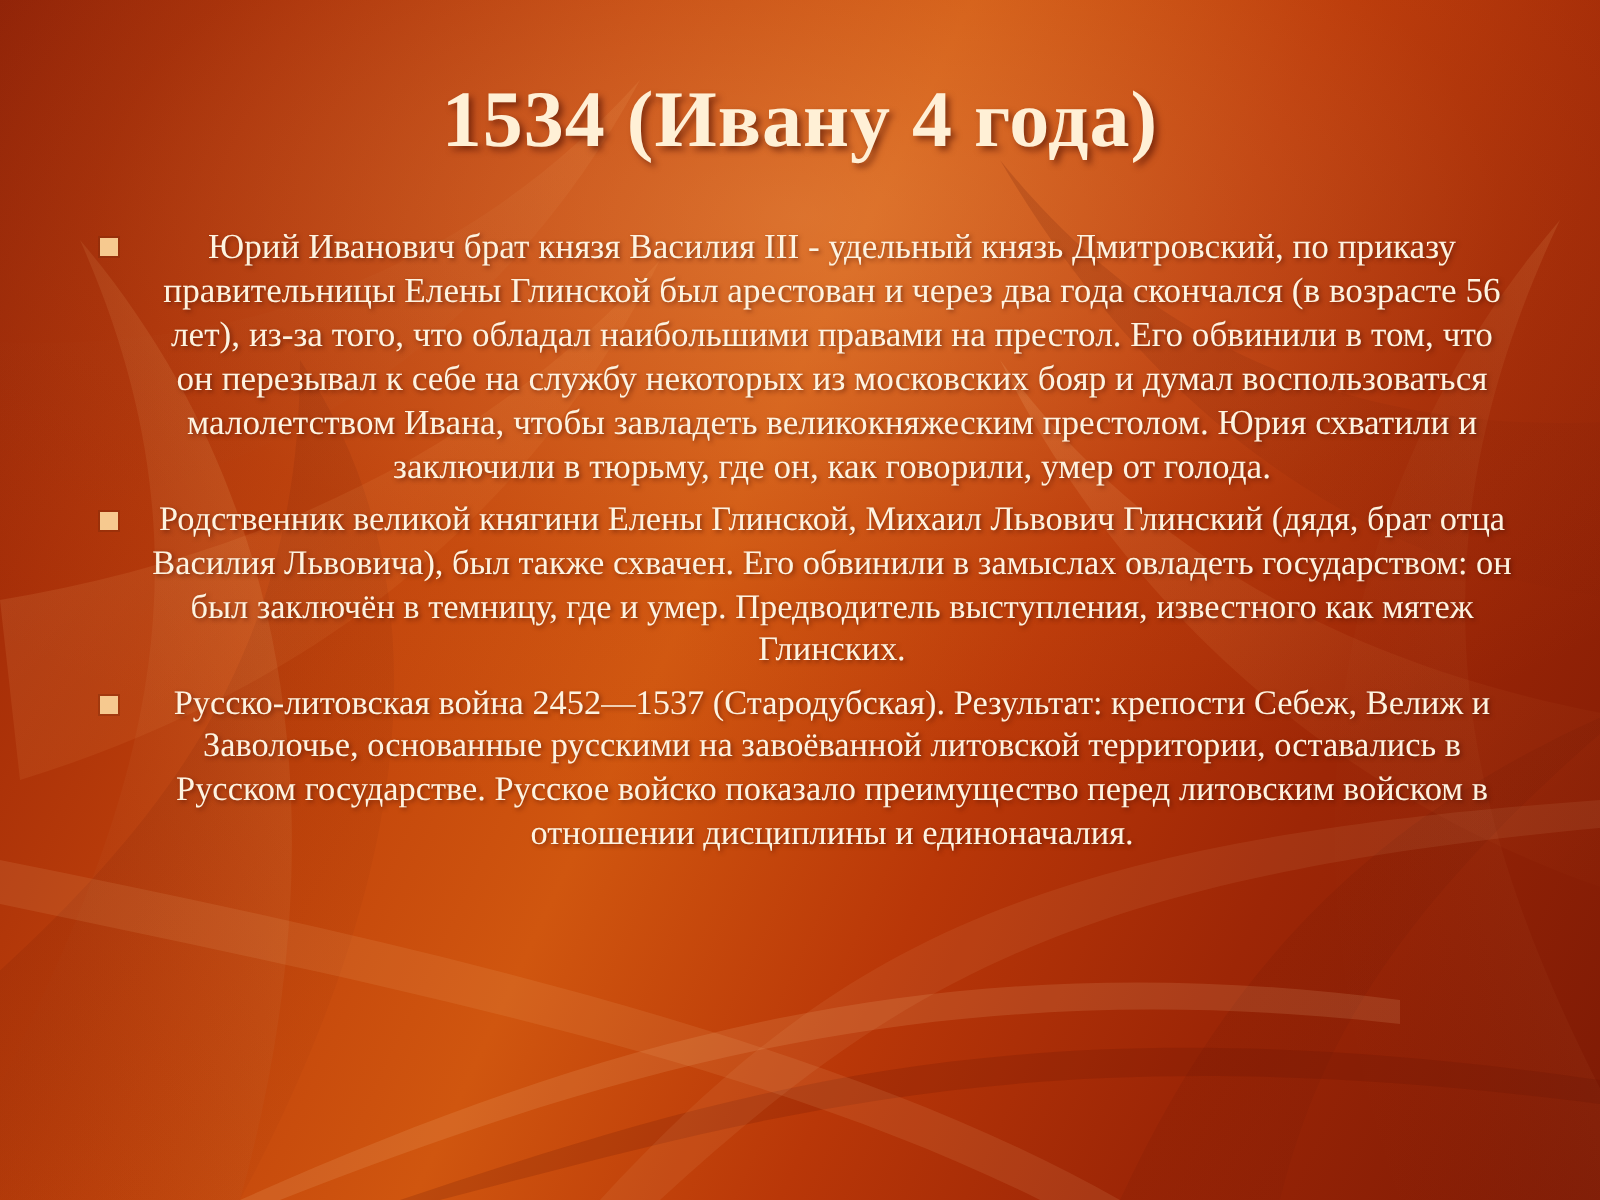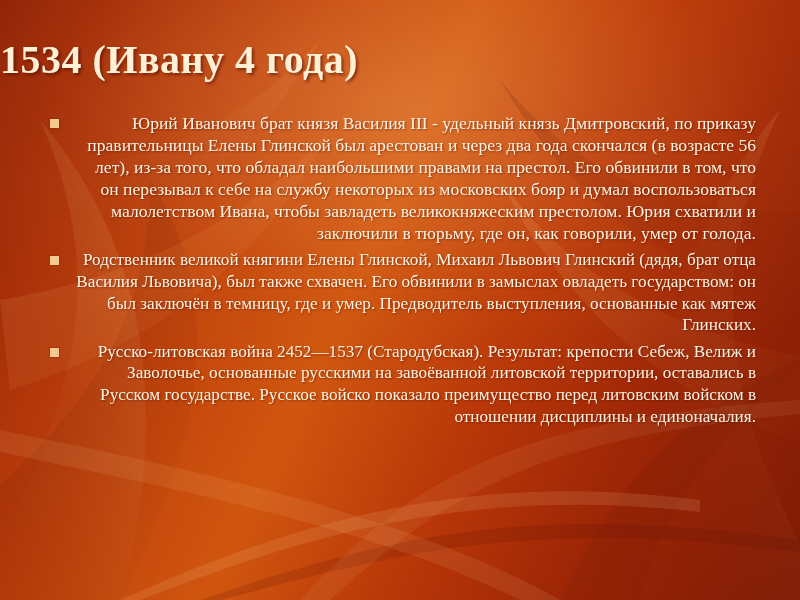--- a/index.html
+++ b/index.html
@@ -25,20 +25,21 @@
   .bg-art {
     position: absolute;
     inset: 0;
     pointer-events: none;
   }
   .slide-title {
     position: absolute;
     left: 0;
     top: 36px;
     width: 800px;
+    text-align: center;
     font-size: 40px;
     font-weight: bold;
     color: #fff0d6;
     letter-spacing: 0.5px;
     text-shadow: 2px 2px 3px rgba(70,10,0,0.55);
   }
   .body-block {
     position: absolute;
     left: 44px;
     top: 112px;
@@ -49,21 +50,21 @@
     margin: 0;
     padding: 0;
   }
   ul.bullets > li {
     position: relative;
     padding-left: 32px;
     margin-bottom: 5px;
     color: #fdf3e0;
     font-size: 17.2px;
     line-height: 1.255;
-    text-align: right;
+    text-align: center;
     text-shadow: 1px 1px 2px rgba(70,12,0,0.5);
     font-family: Liberation Serif, serif;
   }
   ul.bullets > li .marker {
     position: absolute;
     left: 6px;
     top: 7px;
     width: 9px;
     height: 9px;
     background: #f6c98f;
@@ -116,21 +117,21 @@
   <div class="slide-title">1534 (Ивану 4 года)</div>
 
   <div class="body-block">
     <ul class="bullets">
       <li class="first">
         <span class="marker"></span>
         <span class="para-text">Юрий Иванович брат князя Василия III - удельный князь Дмитровский, по приказу правительницы Елены Глинской был арестован и через два года скончался (в возрасте 56 лет), из-за того, что обладал наибольшими правами на престол. Его обвинили в том, что он перезывал к себе на службу некоторых из московских бояр и думал воспользоваться малолетством Ивана, чтобы завладеть великокняжеским престолом. Юрия схватили и заключили в тюрьму, где он, как говорили, умер от голода.</span>
       </li>
       <li>
         <span class="marker"></span>
-        <span class="para-text">Родственник великой княгини Елены Глинской, Михаил Львович Глинский (дядя, брат отца Василия Львовича), был также схвачен. Его обвинили в замыслах овладеть государством: он был заключён в темницу, где и умер. Предводитель выступления, основанные как мятеж Глинских.</span>
+        <span class="para-text">Родственник великой княгини Елены Глинской, Михаил Львович Глинский (дядя, брат отца Василия Львовича), был также схвачен. Его обвинили в замыслах овладеть государством: он был заключён в темницу, где и умер. Предводитель выступления, известного как мятеж Глинских.</span>
       </li>
       <li>
         <span class="marker"></span>
         <span class="para-text">Русско-литовская война 2452—1537 (Стародубская). Результат: крепости Себеж, Велиж и Заволочье, основанные русскими на завоёванной литовской территории, оставались в Русском государстве. Русское войско показало преимущество перед литовским войском в отношении дисциплины и единоначалия.</span>
       </li>
     </ul>
   </div>
 
 </div>
 

